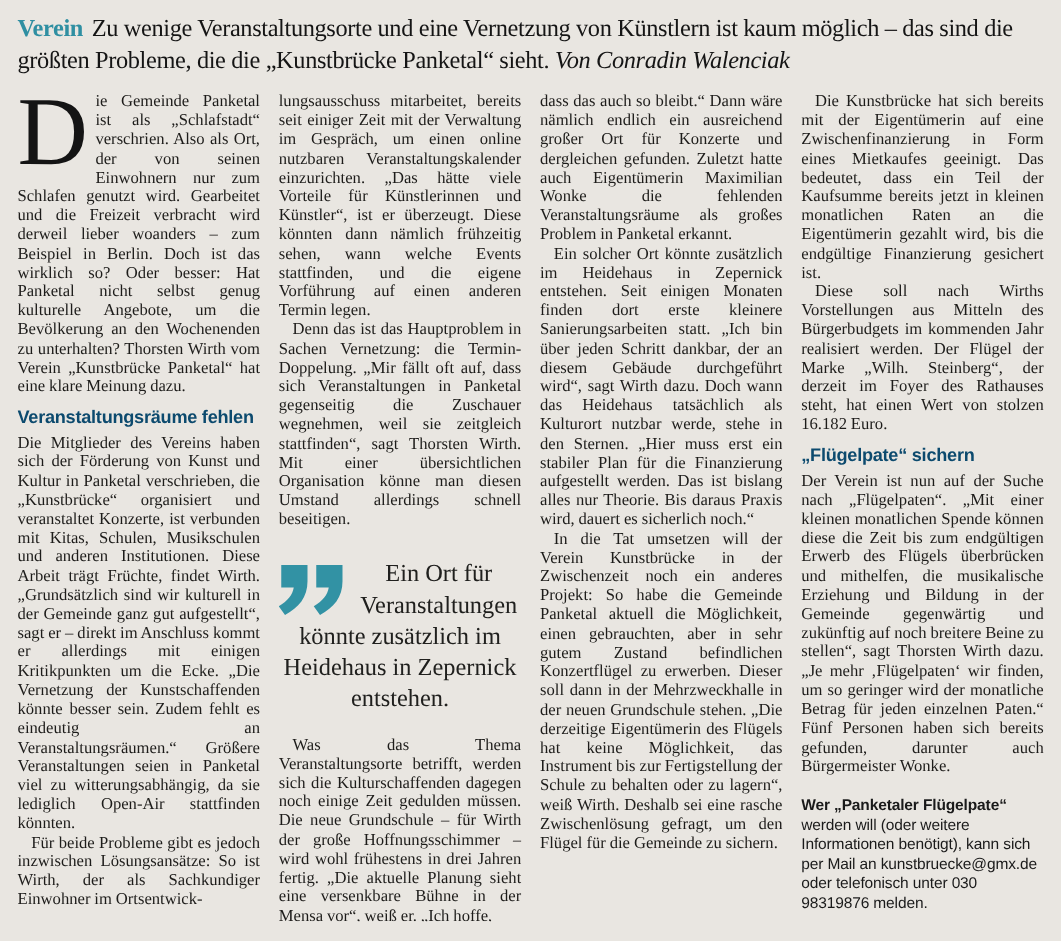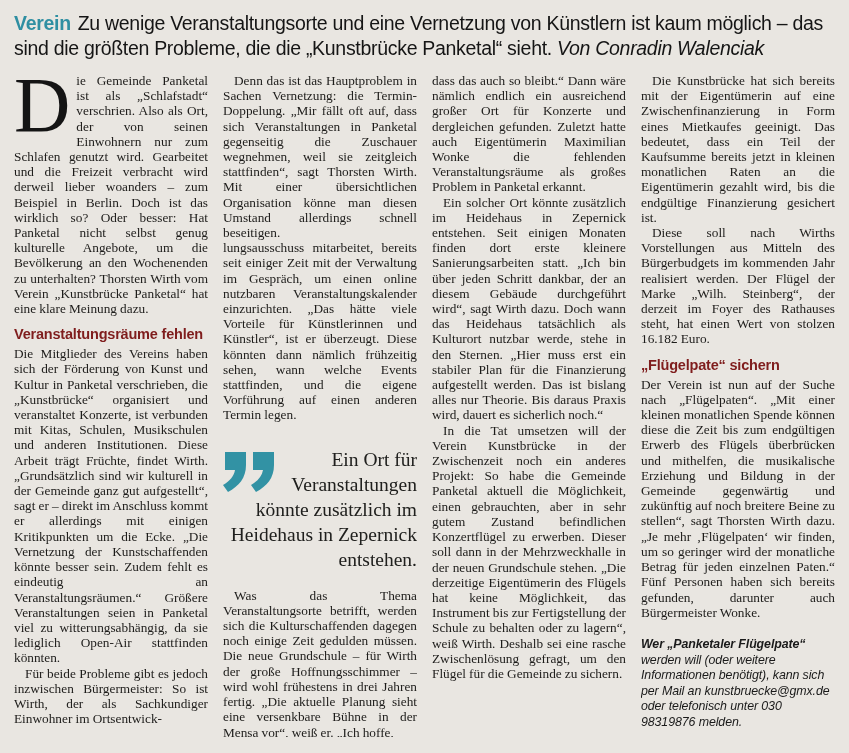--- a/index.html
+++ b/index.html
@@ -3,54 +3,53 @@
 <meta charset="utf-8">
 <style>
   html,body{margin:0;padding:0;}
   .page{
     width:849px;height:753px;background:#e9e6e1;overflow:hidden;
     color:#1d1c1a;position:relative;
     font-family:"Liberation Serif",serif;
   }
   .hdr{padding:11px 14px 4px 14px;}
   .headline{
-    margin:0;font-family:Liberation Sans, sans-serif;
+    margin:0;font-family:Liberation Serif, serif;
     font-size:19.5px;line-height:25px;letter-spacing:-0.3px;color:#151515;
     font-weight:500;
   }
   .kicker{color:#2f8fa2;font-weight:700;margin-right:7px;}
   .byline{font-style:italic;font-weight:400;}
   .cols{display:flex;gap:15px;padding:8px 14px 0 14px;height:664px;}
   .col{flex:1 1 0;overflow:hidden;min-width:0;}
   p.body{
     margin:0;font-size:13.3px;line-height:15.2px;text-align:justify;
     hyphens:auto;-webkit-hyphens:auto;word-spacing:-0.2px;
   }
   p.indent{text-indent:11px;}
   .dropcap{
     float:left;font-family:"Liberation Serif",serif;font-weight:400;
     font-size:78px;line-height:60px;padding:2px 6px 0 0;color:#141414;
   }
   .subhead{
     font-family:"Liberation Sans",sans-serif;font-weight:700;
-    font-size:14.5px;line-height:17px;margin:10px 0 3px 0;color:#7f1d1d;
+    font-size:14.5px;line-height:17px;margin:10px 0 3px 0;color:#0c4a6e;
     letter-spacing:-0.2px;
   }
   .pullquote{margin:24px 0 16px 0;}
   .pq-mark{float:left;width:54px;height:36px;margin:5px 8px 0 0;}
   .pq-mark svg path{fill:#3292a4;}
   .pq-text{
     margin:0;font-family:"Liberation Serif",serif;font-size:19.5px;
-    line-height:25px;color:#20201e;text-align:right;
+    line-height:25px;color:#20201e;text-align:center;
   }
   .note{
     font-family:"Liberation Sans",sans-serif;font-size:12.4px;
     line-height:15.6px;margin-top:17px;color:#1a1a1a;text-align:left;
     letter-spacing:-0.1px;
-    font-style:italic;
   }
   .note b{font-weight:700;}
   .clearfix::after{content:"";display:table;clear:both;}
 </style>
 </head>
 <body>
 
 <div class="page">
 
   <div class="hdr">
@@ -58,26 +57,26 @@
       <span class="byline">Von Conradin Walenciak</span>
     </p>
   </div>
 
   <div class="cols">
 
     <section class="col">
       <p class="body clearfix"><span class="dropcap">D</span><span>ie Gemeinde Panketal ist als „Schlafstadt“ verschrien. Also als Ort, der von seinen Einwohnern nur zum Schlafen genutzt wird. Gearbeitet und die Freizeit verbracht wird derweil lieber woanders – zum Beispiel in Berlin. Doch ist das wirklich so? Oder besser: Hat Panketal nicht selbst genug kulturelle Angebote, um die Bevölkerung an den Wochenenden zu unterhalten? Thorsten Wirth vom Verein „Kunstbrücke Panketal“ hat eine klare Meinung dazu.</span></p>
       <h2 class="subhead">Veranstaltungsräume fehlen</h2>
       <p class="body">Die Mitglieder des Vereins haben sich der Förderung von Kunst und Kultur in Panketal verschrieben, die „Kunstbrücke“ organisiert und veranstaltet Konzerte, ist verbunden mit Kitas, Schulen, Musikschulen und anderen Institutionen. Diese Arbeit trägt Früchte, findet Wirth. „Grundsätzlich sind wir kulturell in der Gemeinde ganz gut aufgestellt“, sagt er – direkt im Anschluss kommt er allerdings mit einigen Kritikpunkten um die Ecke. „Die Vernetzung der Kunstschaffenden könnte besser sein. Zudem fehlt es eindeutig an Veranstaltungsräumen.“ Größere Veranstaltungen seien in Panketal viel zu witterungsabhängig, da sie lediglich Open-Air stattfinden könnten.</p>
-      <p class="body indent">Für beide Probleme gibt es jedoch inzwischen Bürgermeister: So ist Wirth, der als Sachkundiger Einwohner im Ortsentwick-</p>
+      <p class="body indent">Für beide Probleme gibt es jedoch inzwischen Lösungsansätze: So ist Wirth, der als Sachkundiger Einwohner im Ortsentwick-</p>
     </section>
 
     <section class="col">
+      <p class="body">lungsausschuss mitarbeitet, bereits seit einiger Zeit mit der Verwaltung im Gespräch, um einen online nutzbaren Veranstaltungskalender einzurichten. „Das hätte viele Vorteile für Künstlerinnen und Künstler“, ist er überzeugt. Diese könnten dann nämlich frühzeitig sehen, wann welche Events stattfinden, und die eigene Vorführung auf einen anderen Termin legen.</p>
       <p class="body indent">Denn das ist das Hauptproblem in Sachen Vernetzung: die Termin-Doppelung. „Mir fällt oft auf, dass sich Veranstaltungen in Panketal gegenseitig die Zuschauer wegnehmen, weil sie zeitgleich stattfinden“, sagt Thorsten Wirth. Mit einer übersichtlichen Organisation könne man diesen Umstand allerdings schnell beseitigen.</p>
-      <p class="body">lungsausschuss mitarbeitet, bereits seit einiger Zeit mit der Verwaltung im Gespräch, um einen online nutzbaren Veranstaltungskalender einzurichten. „Das hätte viele Vorteile für Künstlerinnen und Künstler“, ist er überzeugt. Diese könnten dann nämlich frühzeitig sehen, wann welche Events stattfinden, und die eigene Vorführung auf einen anderen Termin legen.</p>
       <figure class="pullquote clearfix">
         <span class="pq-mark">
           <svg width="54" height="40" viewBox="0 0 54 40" aria-hidden="true">
             <path d="M2 0 h21 v13 c0 13 -7 21 -18 27 l-5 -7 c7 -4 11 -9 12 -15 h-10 z"></path>
             <path d="M30 0 h21 v13 c0 13 -7 21 -18 27 l-5 -7 c7 -4 11 -9 12 -15 h-10 z"></path>
           </svg>
         </span>
         <blockquote class="pq-text">Ein Ort für Veranstaltungen könnte zusätzlich im Heidehaus in Zepernick entstehen.</blockquote>
       </figure>
       <p class="body indent">Was das Thema Veranstaltungsorte betrifft, werden sich die Kulturschaffenden dagegen noch einige Zeit gedulden müssen. Die neue Grundschule – für Wirth der große Hoffnungsschimmer – wird wohl frühestens in drei Jahren fertig. „Die aktuelle Planung sieht eine versenkbare Bühne in der Mensa vor“, weiß er. „Ich hoffe,</p>

